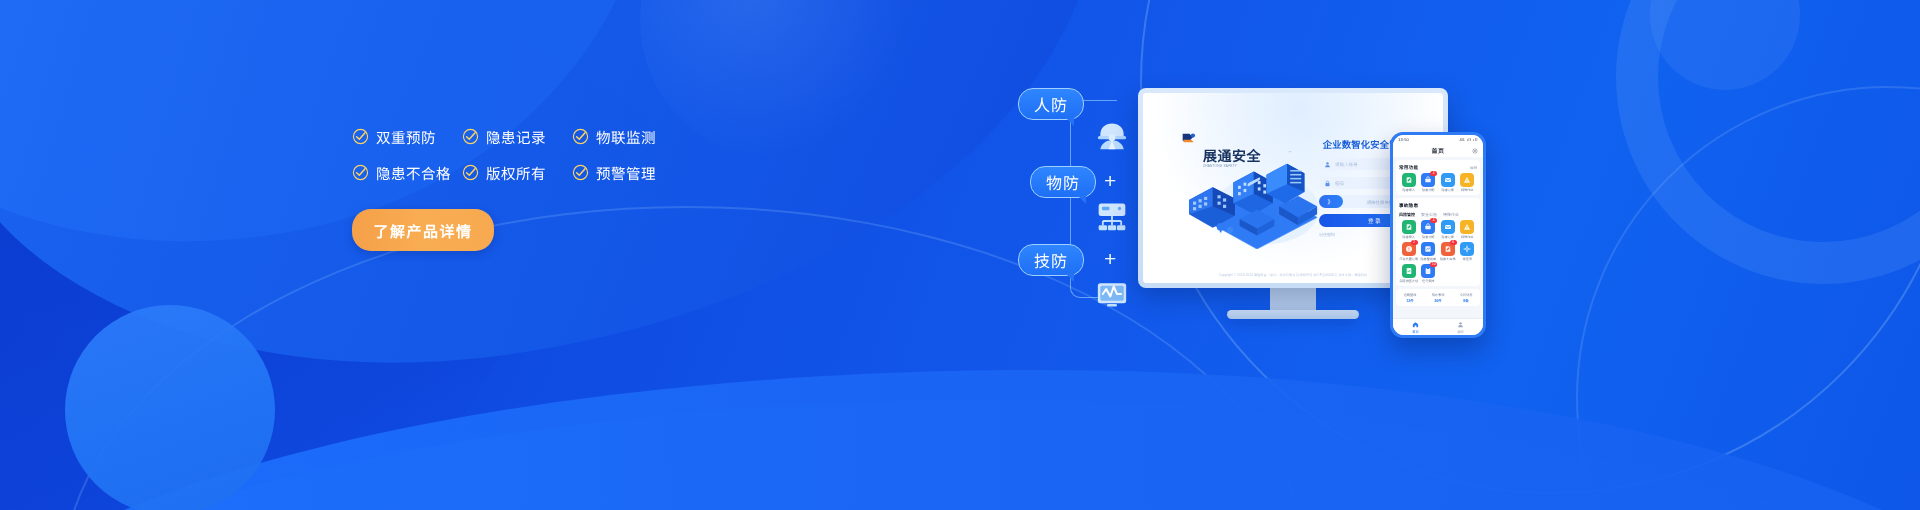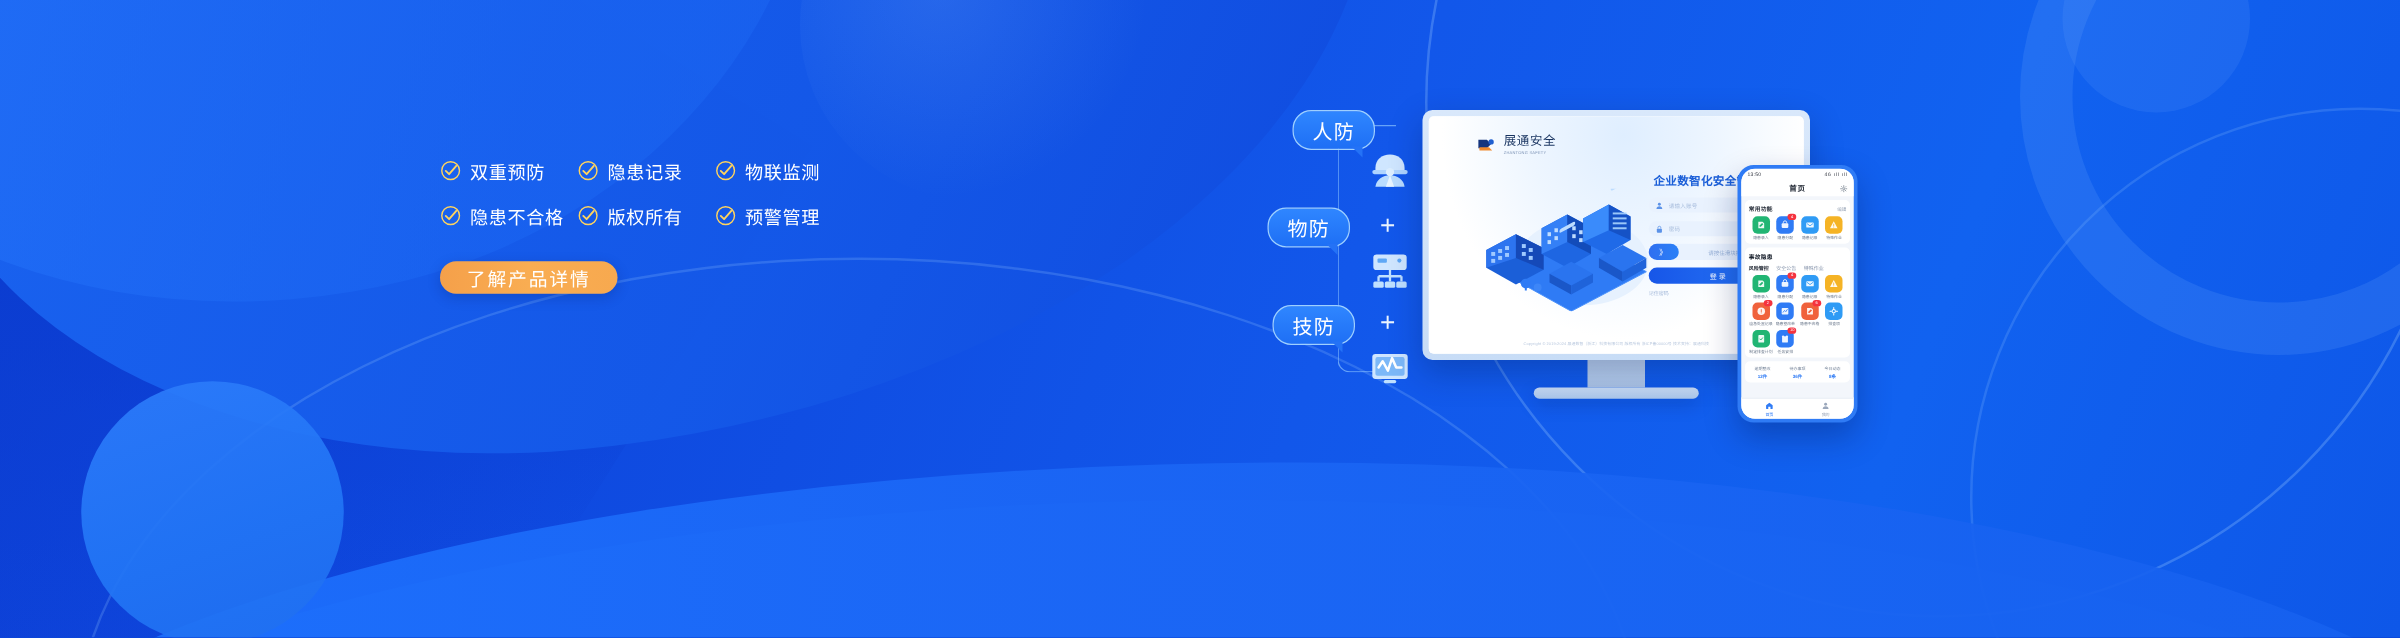--- a/index.html
+++ b/index.html
@@ -47,41 +47,41 @@
   .copy{position:absolute;left:352px;top:104px;width:470px;}
   .headline{font-size:34px;font-weight:bold;color:#ffd02e;letter-spacing:1px;
     line-height:1.2;white-space:nowrap;text-shadow:0 2px 5px rgba(0,20,80,.28);}
   .subhead{margin-top:13px;font-size:23px;color:#ffffff;letter-spacing:2px;white-space:nowrap;}
   .features{margin-top:22px;display:grid;grid-template-columns:repeat(3,106px);
     row-gap:15px;column-gap:4px;}
   .feat{display:flex;align-items:center;gap:7px;white-space:nowrap;}
   .feat .tick{width:17px;height:17px;flex:0 0 17px;display:block;}
   .feat .flabel{font-size:14.5px;color:#ffffff;letter-spacing:.5px;}
   .cta{margin-top:26px;display:inline-flex;align-items:center;justify-content:center;
-    width:142px;height:26px;border-radius:19px;
+    width:142px;height:42px;border-radius:19px;
     background:linear-gradient(90deg,#f5a04a 0%,#f9ad52 50%,#f7a94f 100%);
-    color:#ffffff;font-size:15px;font-weight:normal;letter-spacing:1.5px;
+    color:#ffffff;font-size:15px;font-weight:bold;letter-spacing:1.5px;
     box-shadow:0 3px 10px rgba(0,25,90,.22);cursor:pointer;border:none;}
 
   
   .devices{position:absolute;left:1010px;top:60px;width:860px;height:400px;}
 
   
   .rail{position:absolute;left:0;top:18px;width:140px;height:250px;}
   .rail-track{position:absolute;left:60px;top:22px;width:46px;height:196px;
     border:1.5px solid rgba(150,205,255,.65);border-right:none;border-radius:10px 0 0 10px;}
   .badge{position:absolute;display:flex;align-items:center;justify-content:center;
     width:64px;height:30px;border-radius:15px;
     background:linear-gradient(180deg,#2f86ff 0%,#1e6ff5 100%);
     border:1.5px solid #9ed0ff;color:#ffffff;font-size:16px;letter-spacing:1px;cursor:pointer;}
   .badge::after{content:"";position:absolute;right:9px;bottom:-7px;width:0;height:0;
     border-left:9px solid transparent;border-right:0 solid transparent;
     border-top:9px solid #2472f6;}
-  .b1{left:24px;top:10px;text-align:center;}
-  .b2{left:4px;top:88px;}
+  .b1{left:8px;top:10px;text-align:center;}
+  .b2{left:20px;top:88px;}
   .b3{left:8px;top:166px;}
   .plus{position:absolute;left:94px;color:#eaf4ff;font-size:21px;font-weight:300;line-height:1;}
   .p1{top:92px;}
   .p2{top:170px;}
   .rico{position:absolute;left:82px;width:40px;height:40px;}
   .ri1{top:38px;}
   .ri2{top:118px;}
   .ri3{top:196px;}
 
   
@@ -89,21 +89,21 @@
   .mon-outer{position:relative;width:310px;height:200px;border-radius:8px;
     background:linear-gradient(180deg,#d9e8fb 0%,#c7dcf6 100%);padding:5px;box-sizing:border-box;
     box-shadow:0 10px 26px rgba(2,25,85,.30);}
   .mon-screen{position:relative;width:100%;height:100%;border-radius:4px;overflow:hidden;
     background:#ffffff;}
   .screen-bg{position:absolute;inset:0;
     background:radial-gradient(ellipse at 52% 8%,#dfeeff 0%,#eef6ff 34%,#ffffff 66%);}
   .brand{position:absolute;left:38px;top:16px;display:flex;align-items:center;gap:5px;}
   .brand-mark{width:17px;height:15px;}
   .brand-txt{display:flex;flex-direction:column;line-height:1;}
-  .brand-cn{font-size:10px;font-weight:normal;color:#17325f;letter-spacing:.5px;}
+  .brand-cn{font-size:14px;font-weight:bold;color:#17325f;letter-spacing:.5px;margin-top:40px;}
   .brand-en{font-size:3.2px;color:#7d93b5;letter-spacing:.2px;margin-top:2px;}
   .iso{position:absolute;left:34px;top:58px;width:160px;height:98px;}
   .loginpane{position:absolute;right:12px;top:44px;width:112px;}
   .login-title{font-size:9.3px;font-weight:bold;color:#1b5fd8;letter-spacing:.2px;
     white-space:nowrap;text-align:center;}
   .lfield{margin-top:7px;height:12px;border-radius:6px;background:#e9f2fe;display:flex;
     align-items:center;padding:0 5px;box-sizing:border-box;gap:4px;}
   .lfield .fi{width:7px;height:7px;flex:0 0 7px;}
   .lfield .ph{font-size:4.4px;color:#a9bedd;letter-spacing:.2px;}
   .slider{margin-top:6px;height:13px;border-radius:7px;background:#e9f2fe;position:relative;

